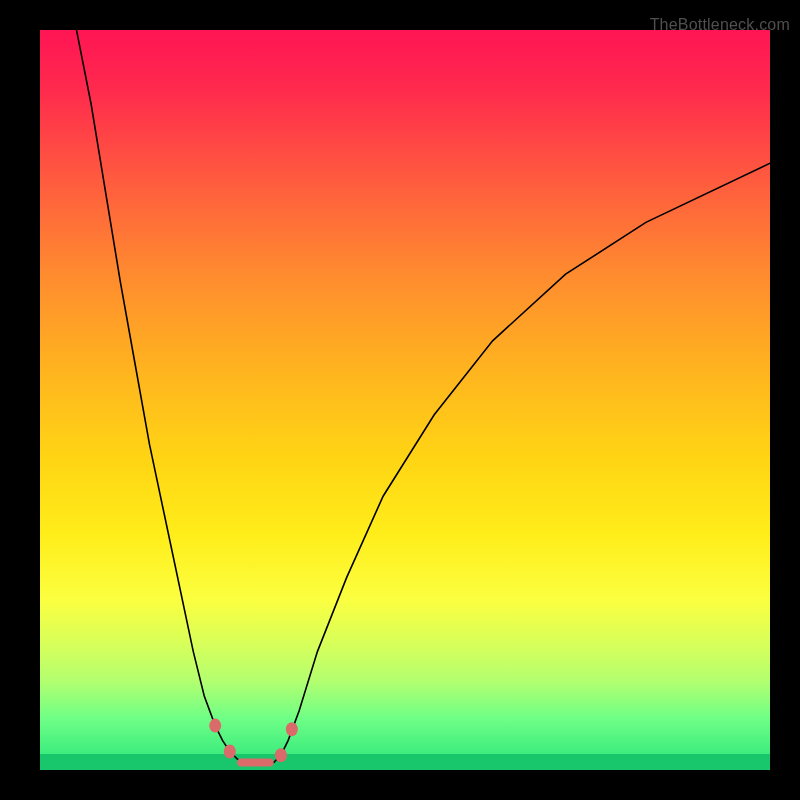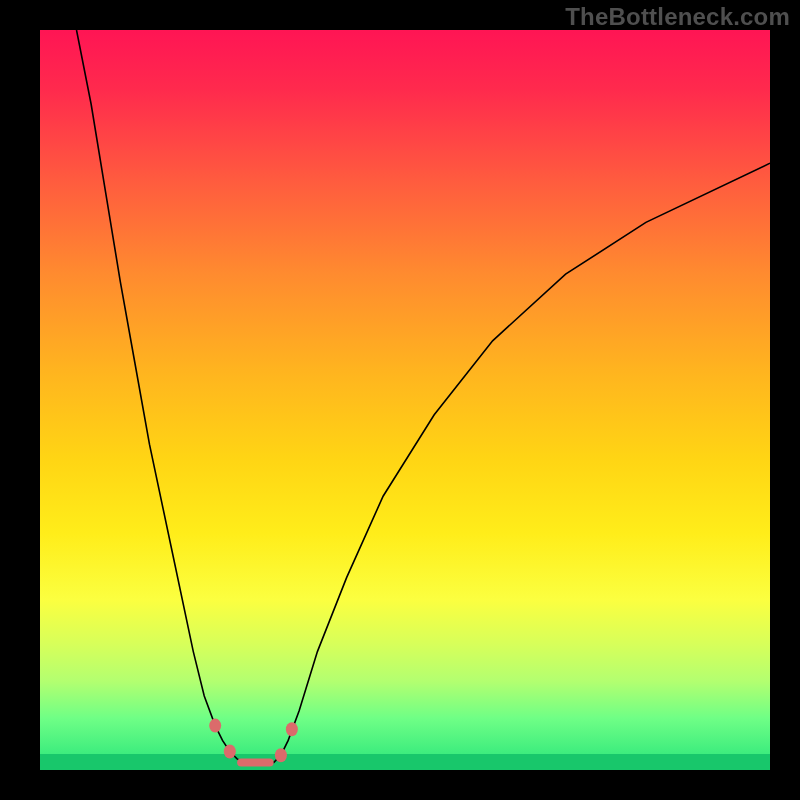--- a/index.html
+++ b/index.html
@@ -11,25 +11,25 @@
     font-family: Arial, Helvetica, sans-serif;
   }
   .frame {
     position: relative;
     width: 800px;
     height: 800px;
     background: #000;
   }
   .watermark {
     position: absolute;
-    top: 3px;
+    top: 16px;
     right: 10px;
     color: #4f4f4f;
-    font-size: 24px;
-    font-weight: 700;
+    font-size: 16px;
+    font-weight: 400;
     letter-spacing: 0.2px;
     z-index: 20;
   }
   .plot {
     position: absolute;
     left: 40px;
     top: 30px;
     width: 730px;
     height: 740px;
     overflow: hidden;

